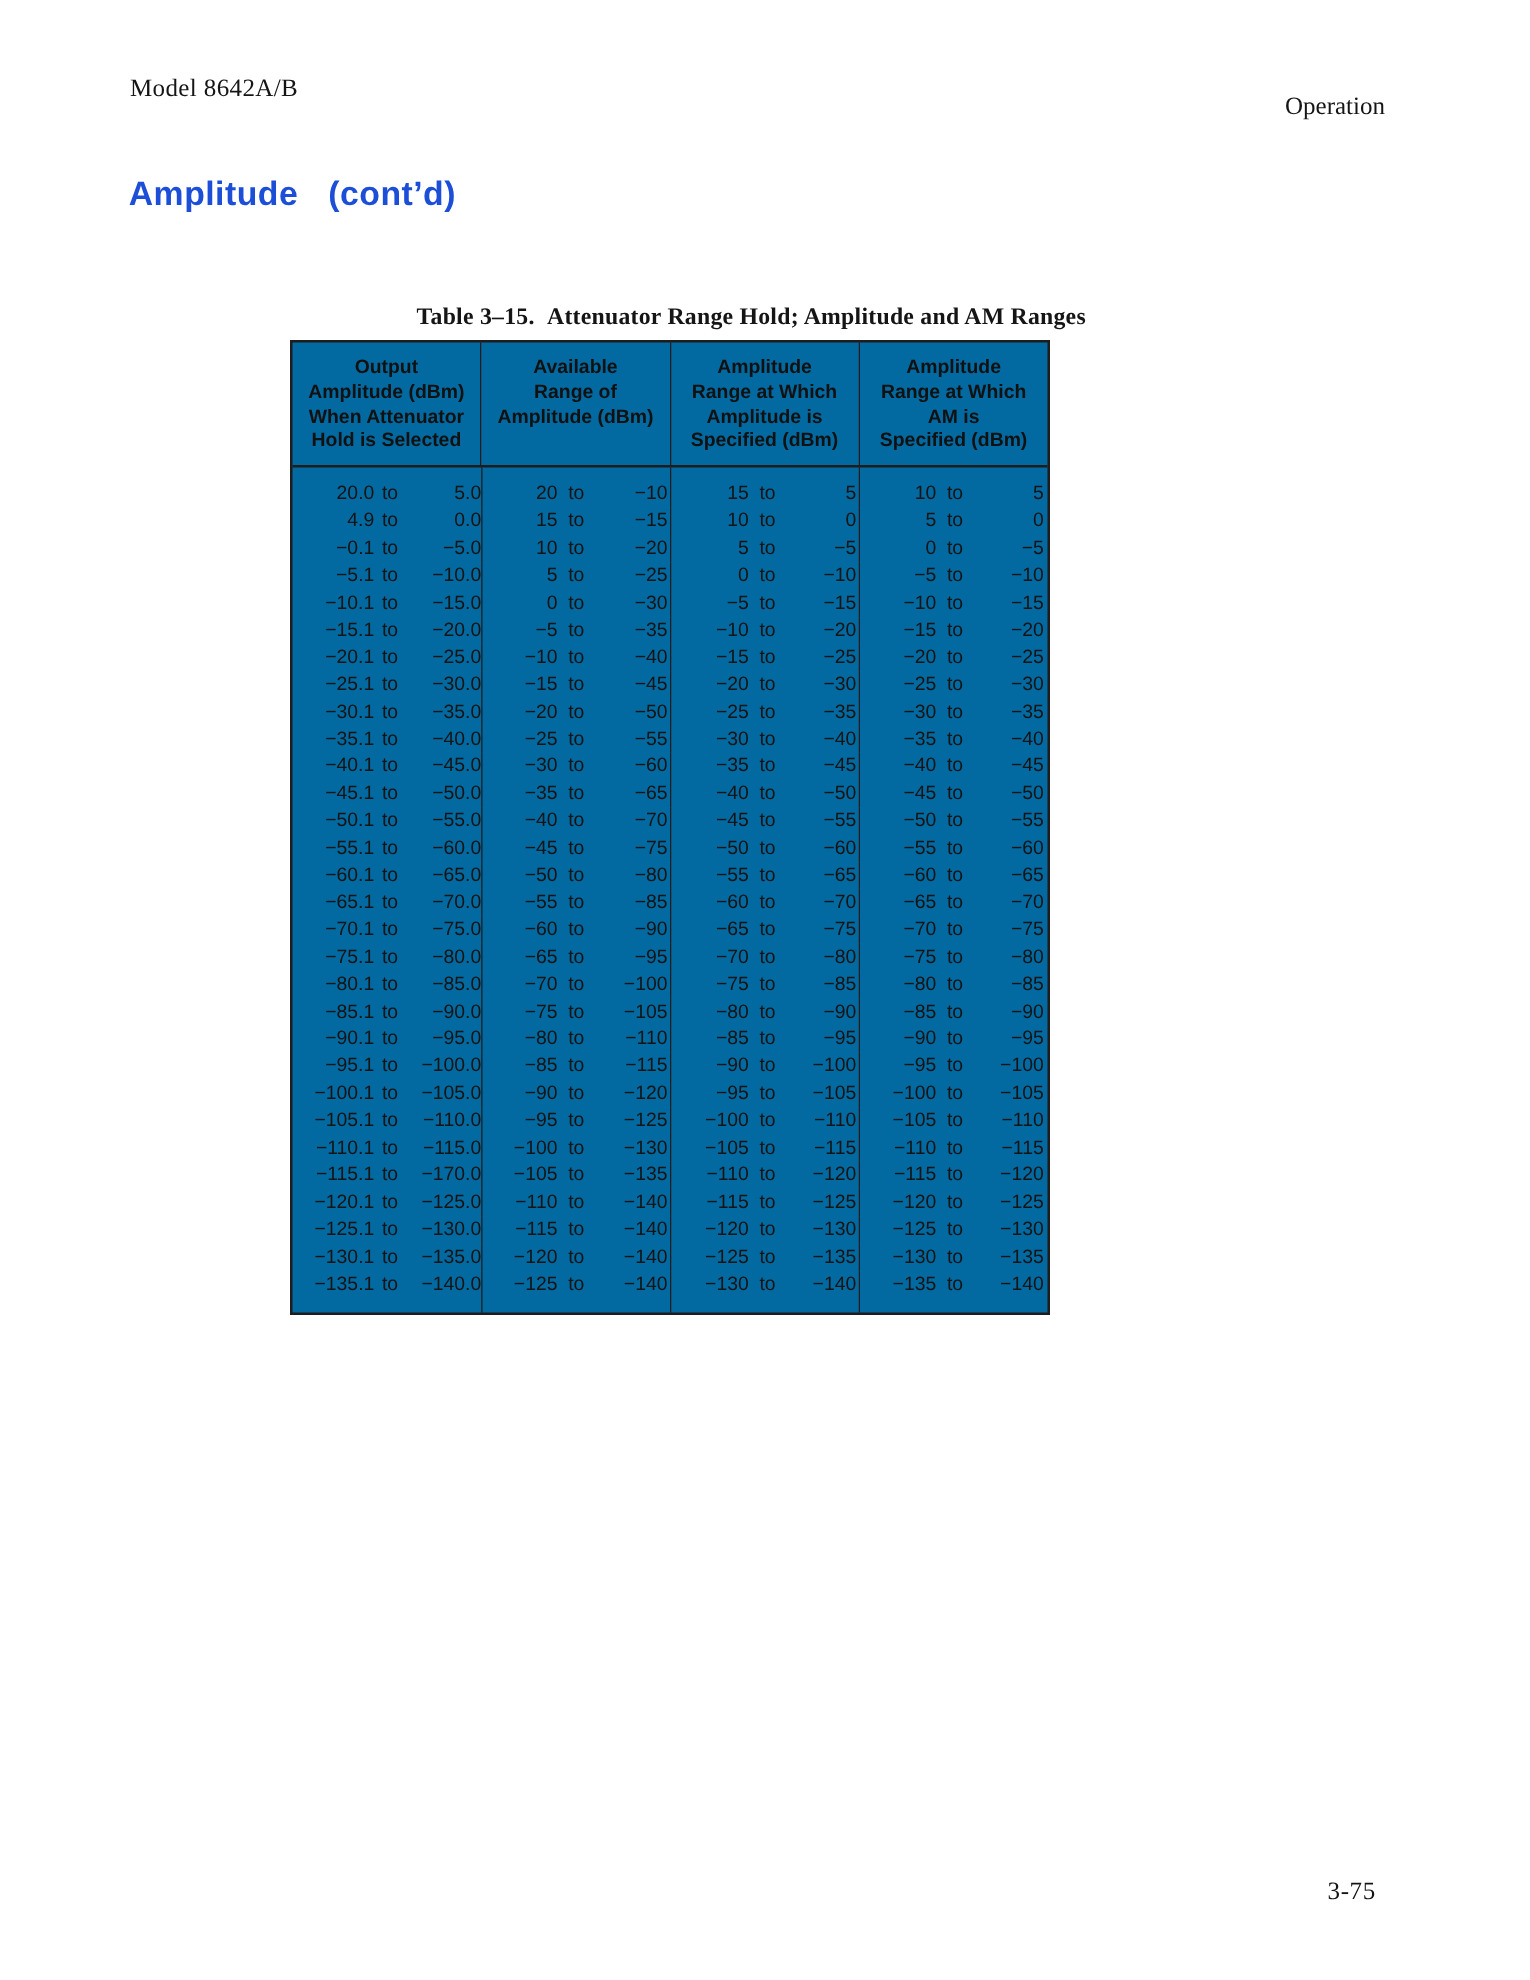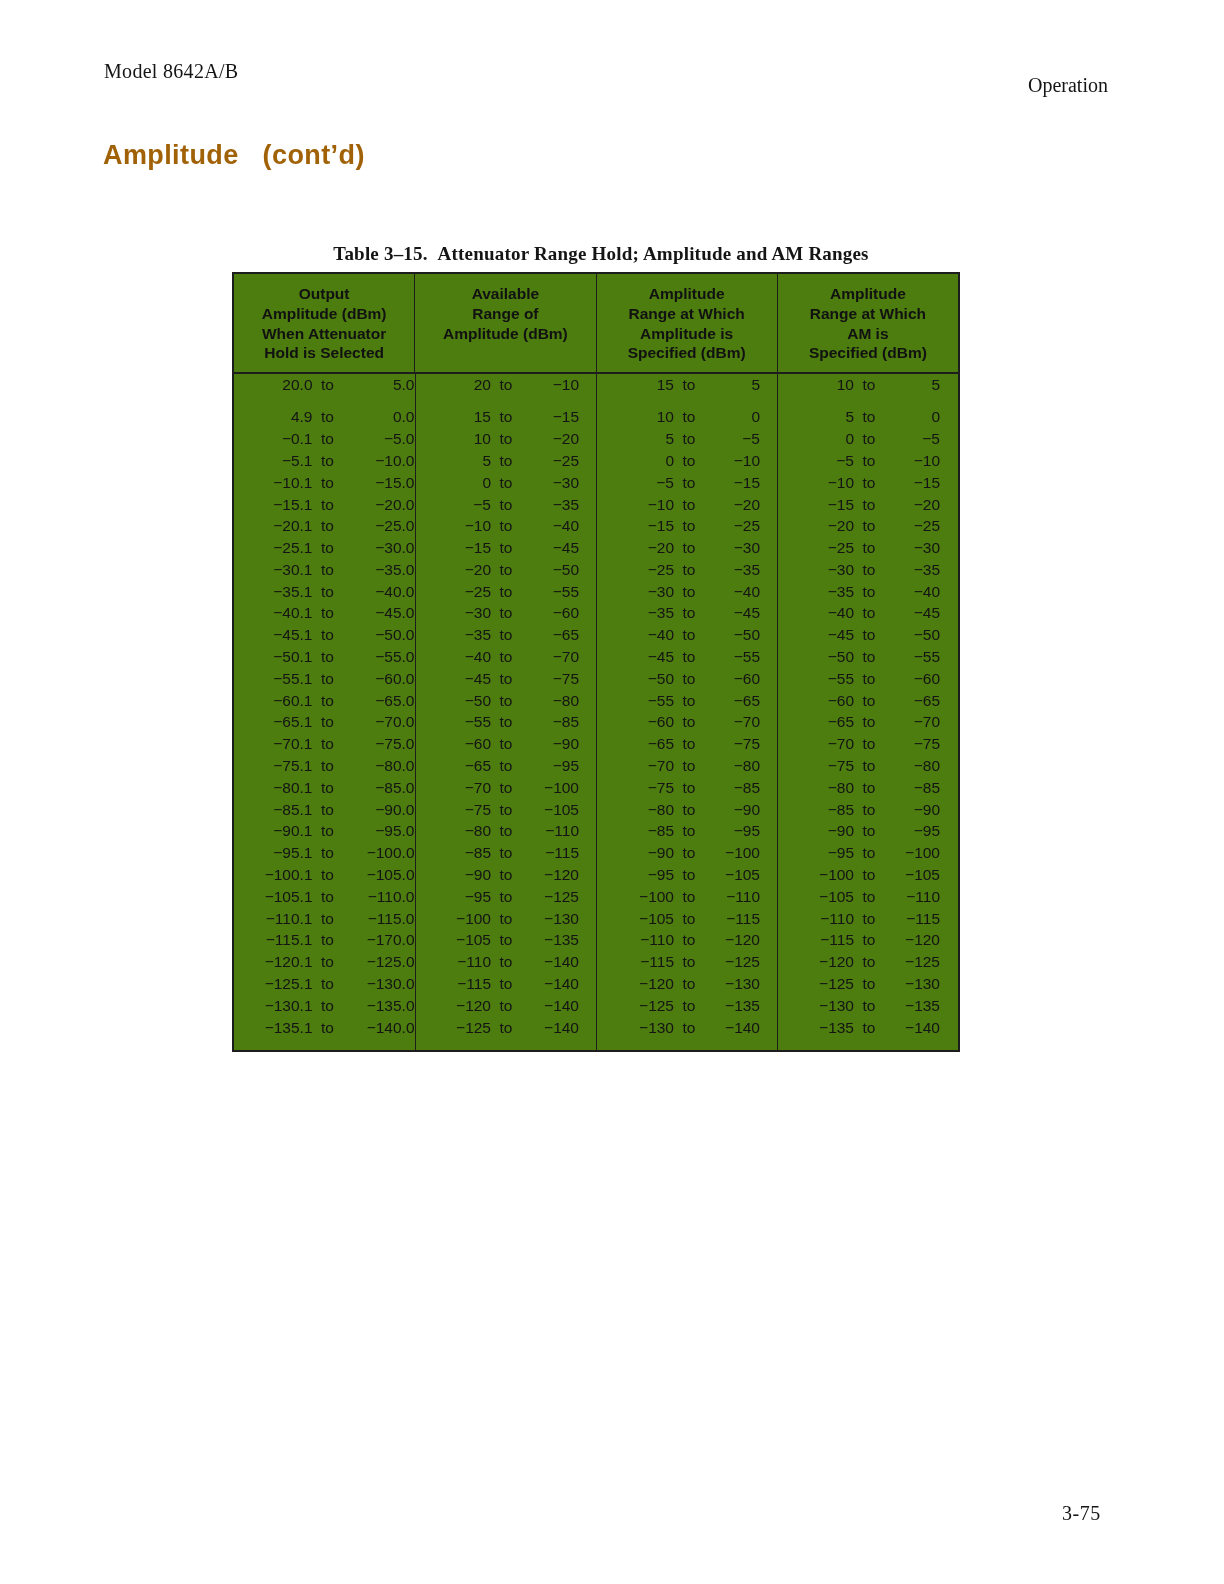--- a/index.html
+++ b/index.html
@@ -16,35 +16,35 @@
     position:absolute; left:104px; top:60px;
     font-size:20px; letter-spacing:0.3px;
   }
   .hdr-right {
     position:absolute; left:1028px; top:74px;
     font-size:20px;
   }
   .section-title {
     position:absolute; left:103px; top:140px; margin:0;
     font-family:"Liberation Sans", sans-serif;
-    font-weight:bold; font-size:27px; color:#a16207;
+    font-weight:bold; font-size:27px; color:#1d4ed8;
     letter-spacing:0.4px;
   }
   .section-suffix { margin-left:24px; }
   .caption {
     position:absolute; left:232px; top:243px; width:738px;
     text-align:center; font-weight:bold; font-size:19px;
     font-family:"Liberation Serif", serif;
     letter-spacing:0.2px;
   }
   .dtable {
-    position:absolute; left:232px; top:272px; width:728px;
+    position:absolute; left:232px; top:272px; width:608px;
     border:2.5px solid #1d1d1d;
     box-sizing:border-box;
-    background:#4d7c0f;
+    background:#0369a1;
   }
   .thead { display:flex; border-bottom:2px solid #1d1d1d; }
   .th {
     flex:1 1 0; box-sizing:border-box;
     text-align:center;
     font-family:"Liberation Sans", sans-serif;
     font-weight:bold; font-size:15.5px; line-height:1.28;
     padding:10px 4px 9px 4px;
     color:#111;
   }
@@ -52,21 +52,21 @@
   .tbody .tr { display:flex; }
   .td {
     width:25%; box-sizing:border-box;
     display:flex; justify-content:center; align-items:baseline;
     font-family:"Liberation Sans", sans-serif;
     font-size:15.5px; line-height:21.8px; height:21.8px;
     color:#141414;
     white-space:nowrap;
   }
   .td + .td { border-left:1.5px solid #1d1d1d; }
-  .tr.first .td { height:32px; }
+  .tr.first .td { height:32px; padding-top:10px; }
   .tr.last  .td { height:33px; padding-bottom:22px; }
   .nl { display:inline-block; text-align:right; }
   .to { display:inline-block; text-align:center; width:30px; }
   .nr { display:inline-block; text-align:right; }
   .c0 .nl { width:78px; } .c0 .nr { width:72px; }
   .c1 .nl { width:58px; } .c1 .nr { width:58px; }
   .c2 .nl { width:60px; } .c2 .nr { width:56px; }
   .c3 .nl { width:58px; } .c3 .nr { width:56px; }
   .page-number {
     position:absolute; left:1062px; top:1502px;

